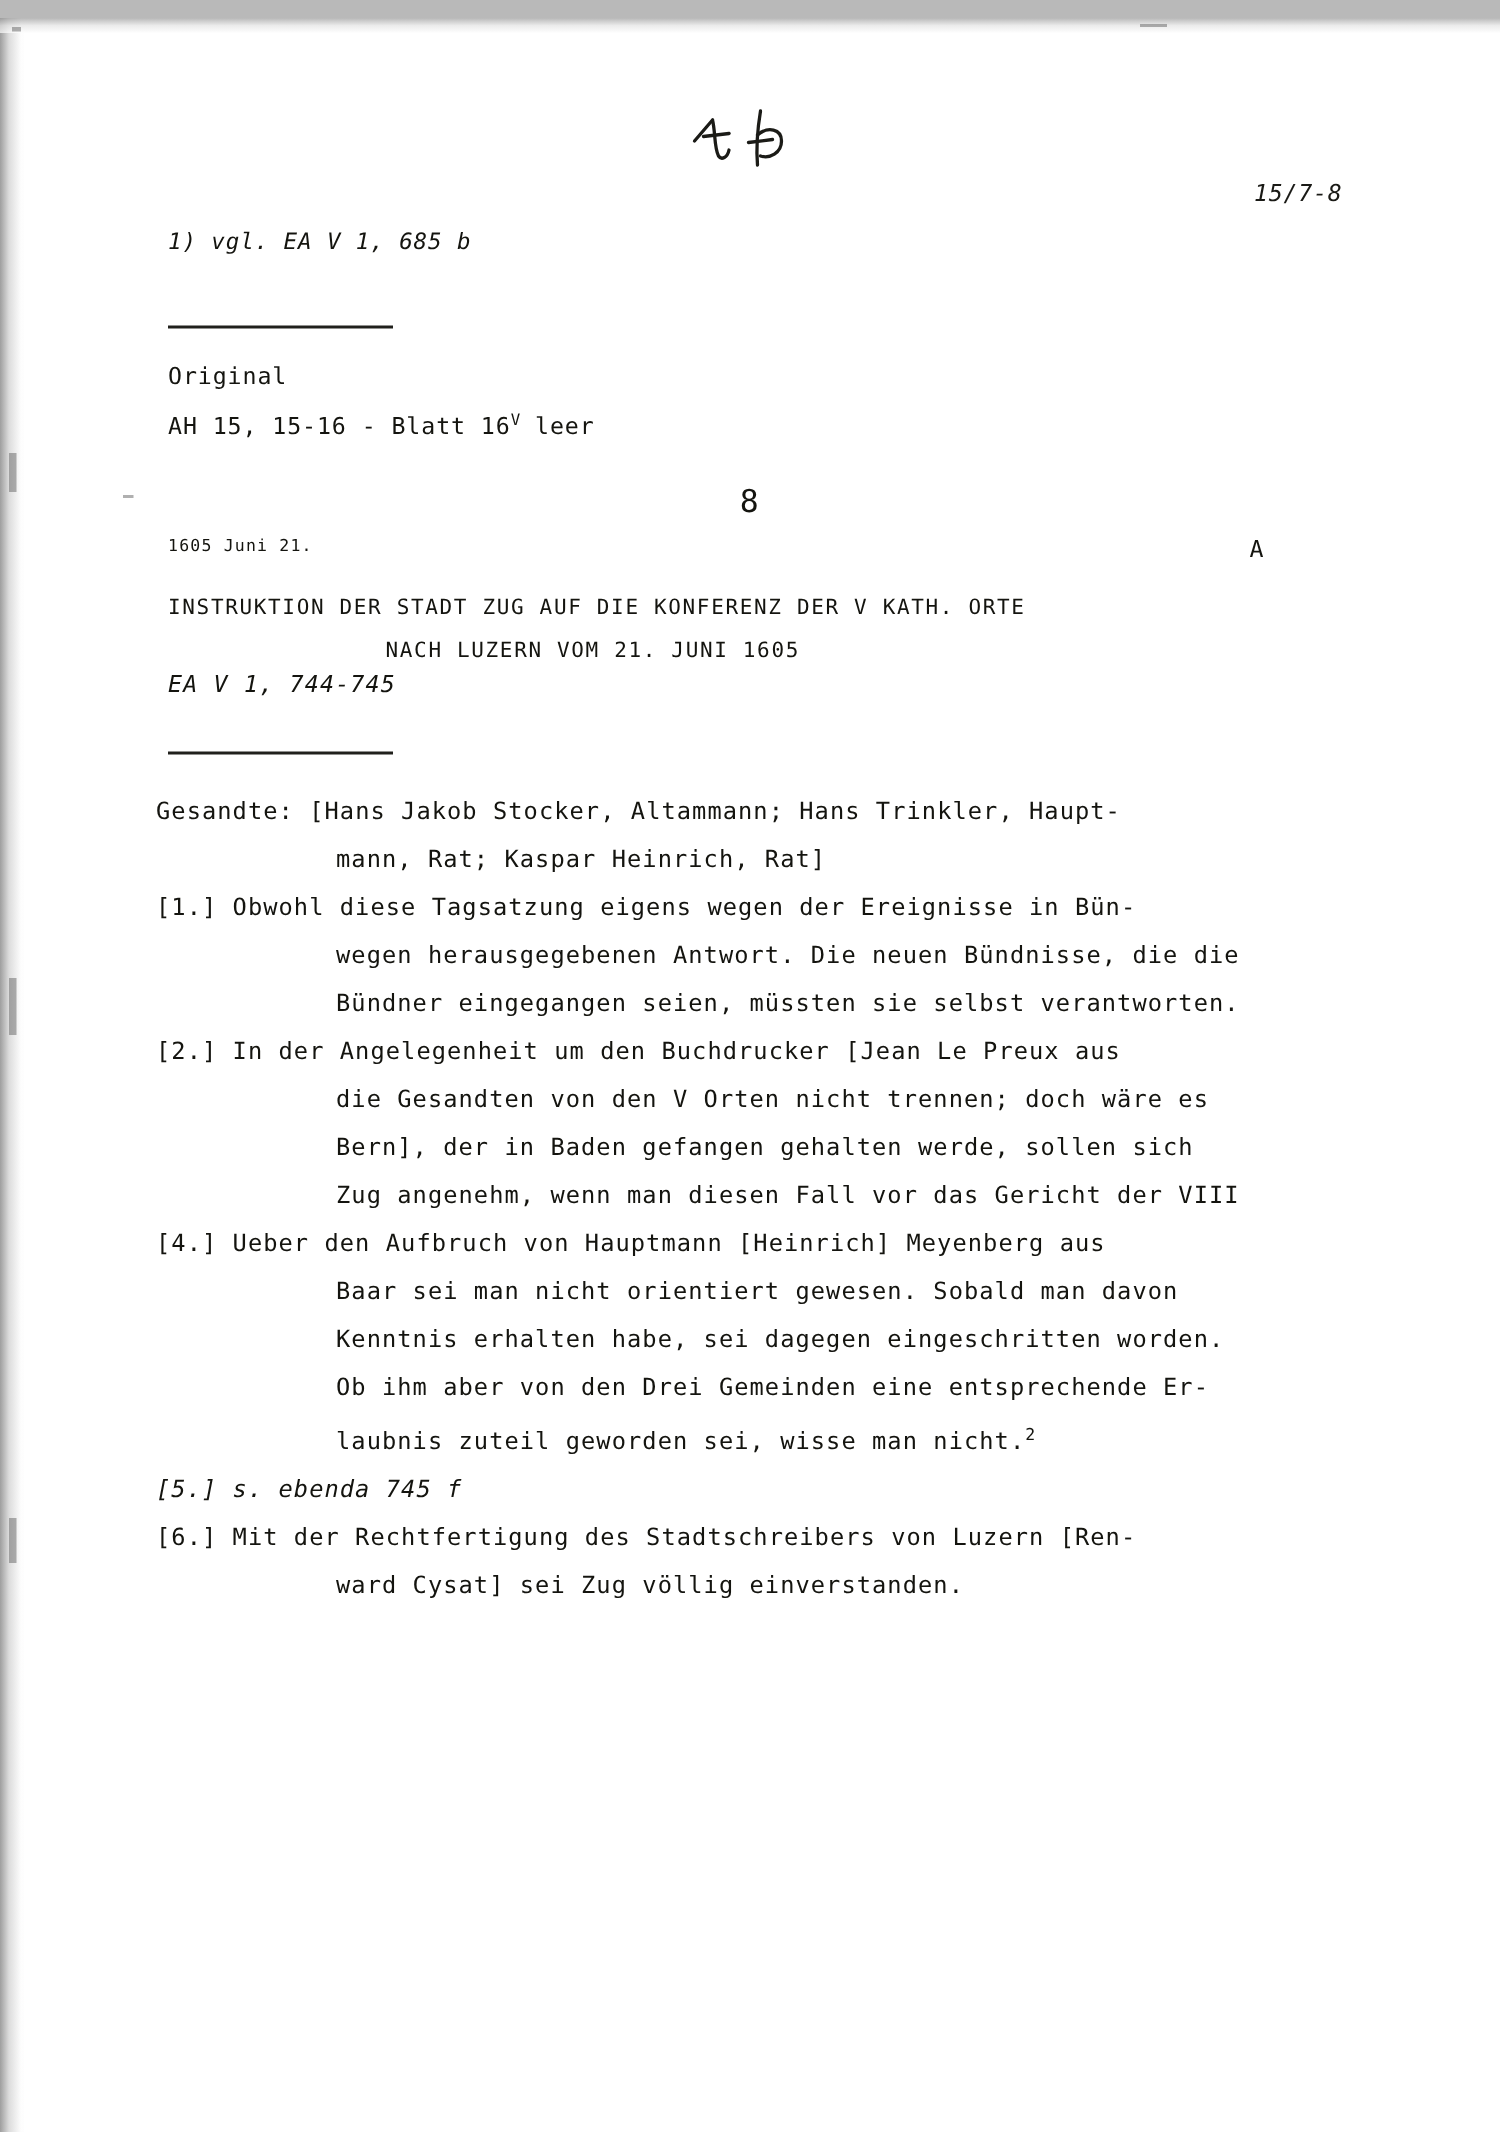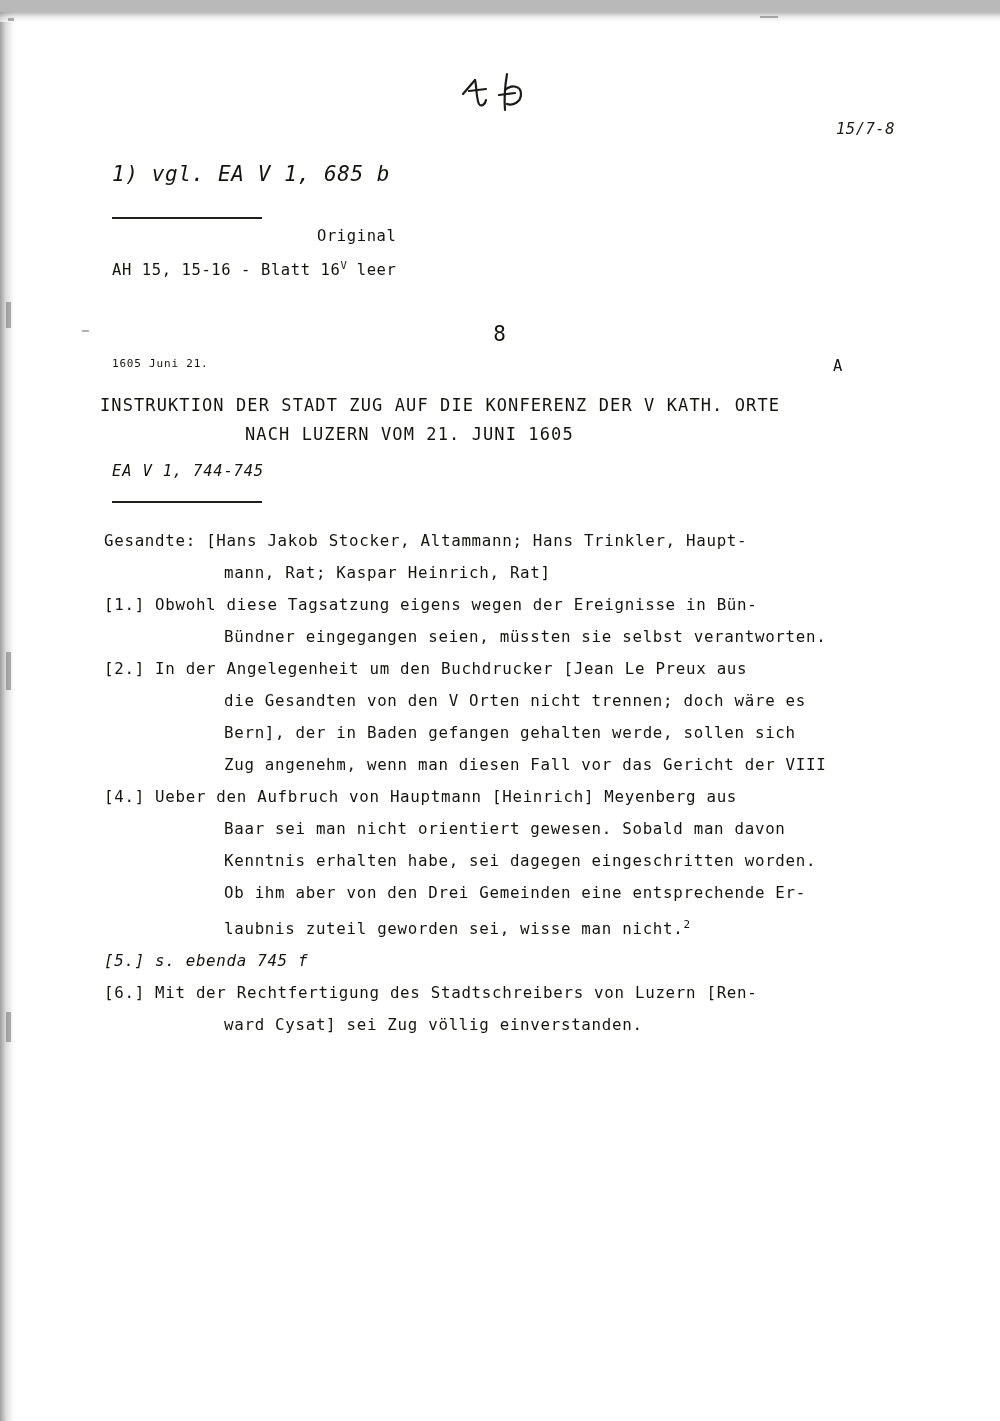--- a/index.html
+++ b/index.html
@@ -52,43 +52,42 @@
     top: 108px;
     font-style: italic;
     font-size: 15.5px;
     letter-spacing: .5px;
     color: #1a1a16;
   }
 
   .note-ref {
     position: absolute;
     left: 112px;
-    top: 150px;
+    top: 140px;
     font-style: italic;
-    font-size: 21px;
+    font-size: 15px;
     letter-spacing: .6px;
     text-align: right;
   }
 
   .rule {
     position: absolute;
     background: #20201c;
     height: 1.5px;
   }
   .rule-1 { left: 112px; top: 205px; width: 150px; }
   .rule-2 { left: 112px; top: 489px; width: 150px; }
 
   .orig-block {
     position: absolute;
     left: 112px;
-    top: 210px;
+    top: 225px;
     font-size: 15.5px;
     line-height: 29px;
     letter-spacing: .6px;
-    text-align: right;
   }
   .sup {
     font-size: 10.5px;
     vertical-align: super;
     letter-spacing: 0;
   }
 
   .doc-num {
     position: absolute;
     left: 0;
@@ -109,36 +108,36 @@
   .col-mark {
     position: absolute;
     left: 833px;
     top: 345px;
     font-size: 15.5px;
     letter-spacing: .8px;
   }
 
   .title {
     position: absolute;
-    left: 100px;
+    left: 112px;
     top: 379px;
     width: 800px;
-    font-size: 17px;
+    font-size: 14px;
     line-height: 29px;
     letter-spacing: 1.1px;
   }
   .title .l2 {
     display: block;
     padding-left: 145px;
   }
 
   .source {
     position: absolute;
     left: 112px;
-    top: 450px;
+    top: 435px;
     font-size: 15.5px;
     font-style: italic;
     letter-spacing: .8px;
   }
 
   .body {
     position: absolute;
     left: 104px;
     top: 513px;
     width: 800px;
@@ -229,20 +228,21 @@
 
     <div class="para hang">
       <span>Gesandte:</span>
       <span>[Hans Jakob Stocker, Altammann; Hans Trinkler, Haupt-</span>
       <span class="indent2">mann, Rat; Kaspar Heinrich, Rat]</span>
     </div>
 
     <div class="para hang">
       <span>[1.]</span>
       <span>Obwohl diese Tagsatzung eigens wegen der Ereignisse in Bün-</span>
+      <span class="indent2">wegen herausgegebenen Antwort. Die neuen Bündnisse, die die</span>
       <span class="indent2">Bündner eingegangen seien, müssten sie selbst verantworten.</span>
     </div>
 
     <div class="para hang">
       <span>[2.]</span>
       <span>In der Angelegenheit um den Buchdrucker [Jean Le Preux aus</span>
       <span class="indent2">die Gesandten von den V Orten nicht trennen; doch wäre es</span>
       <span class="indent2">Bern], der in Baden gefangen gehalten werde, sollen sich</span>
       <span class="indent2">Zug angenehm, wenn man diesen Fall vor das Gericht der VIII</span>
     </div>

